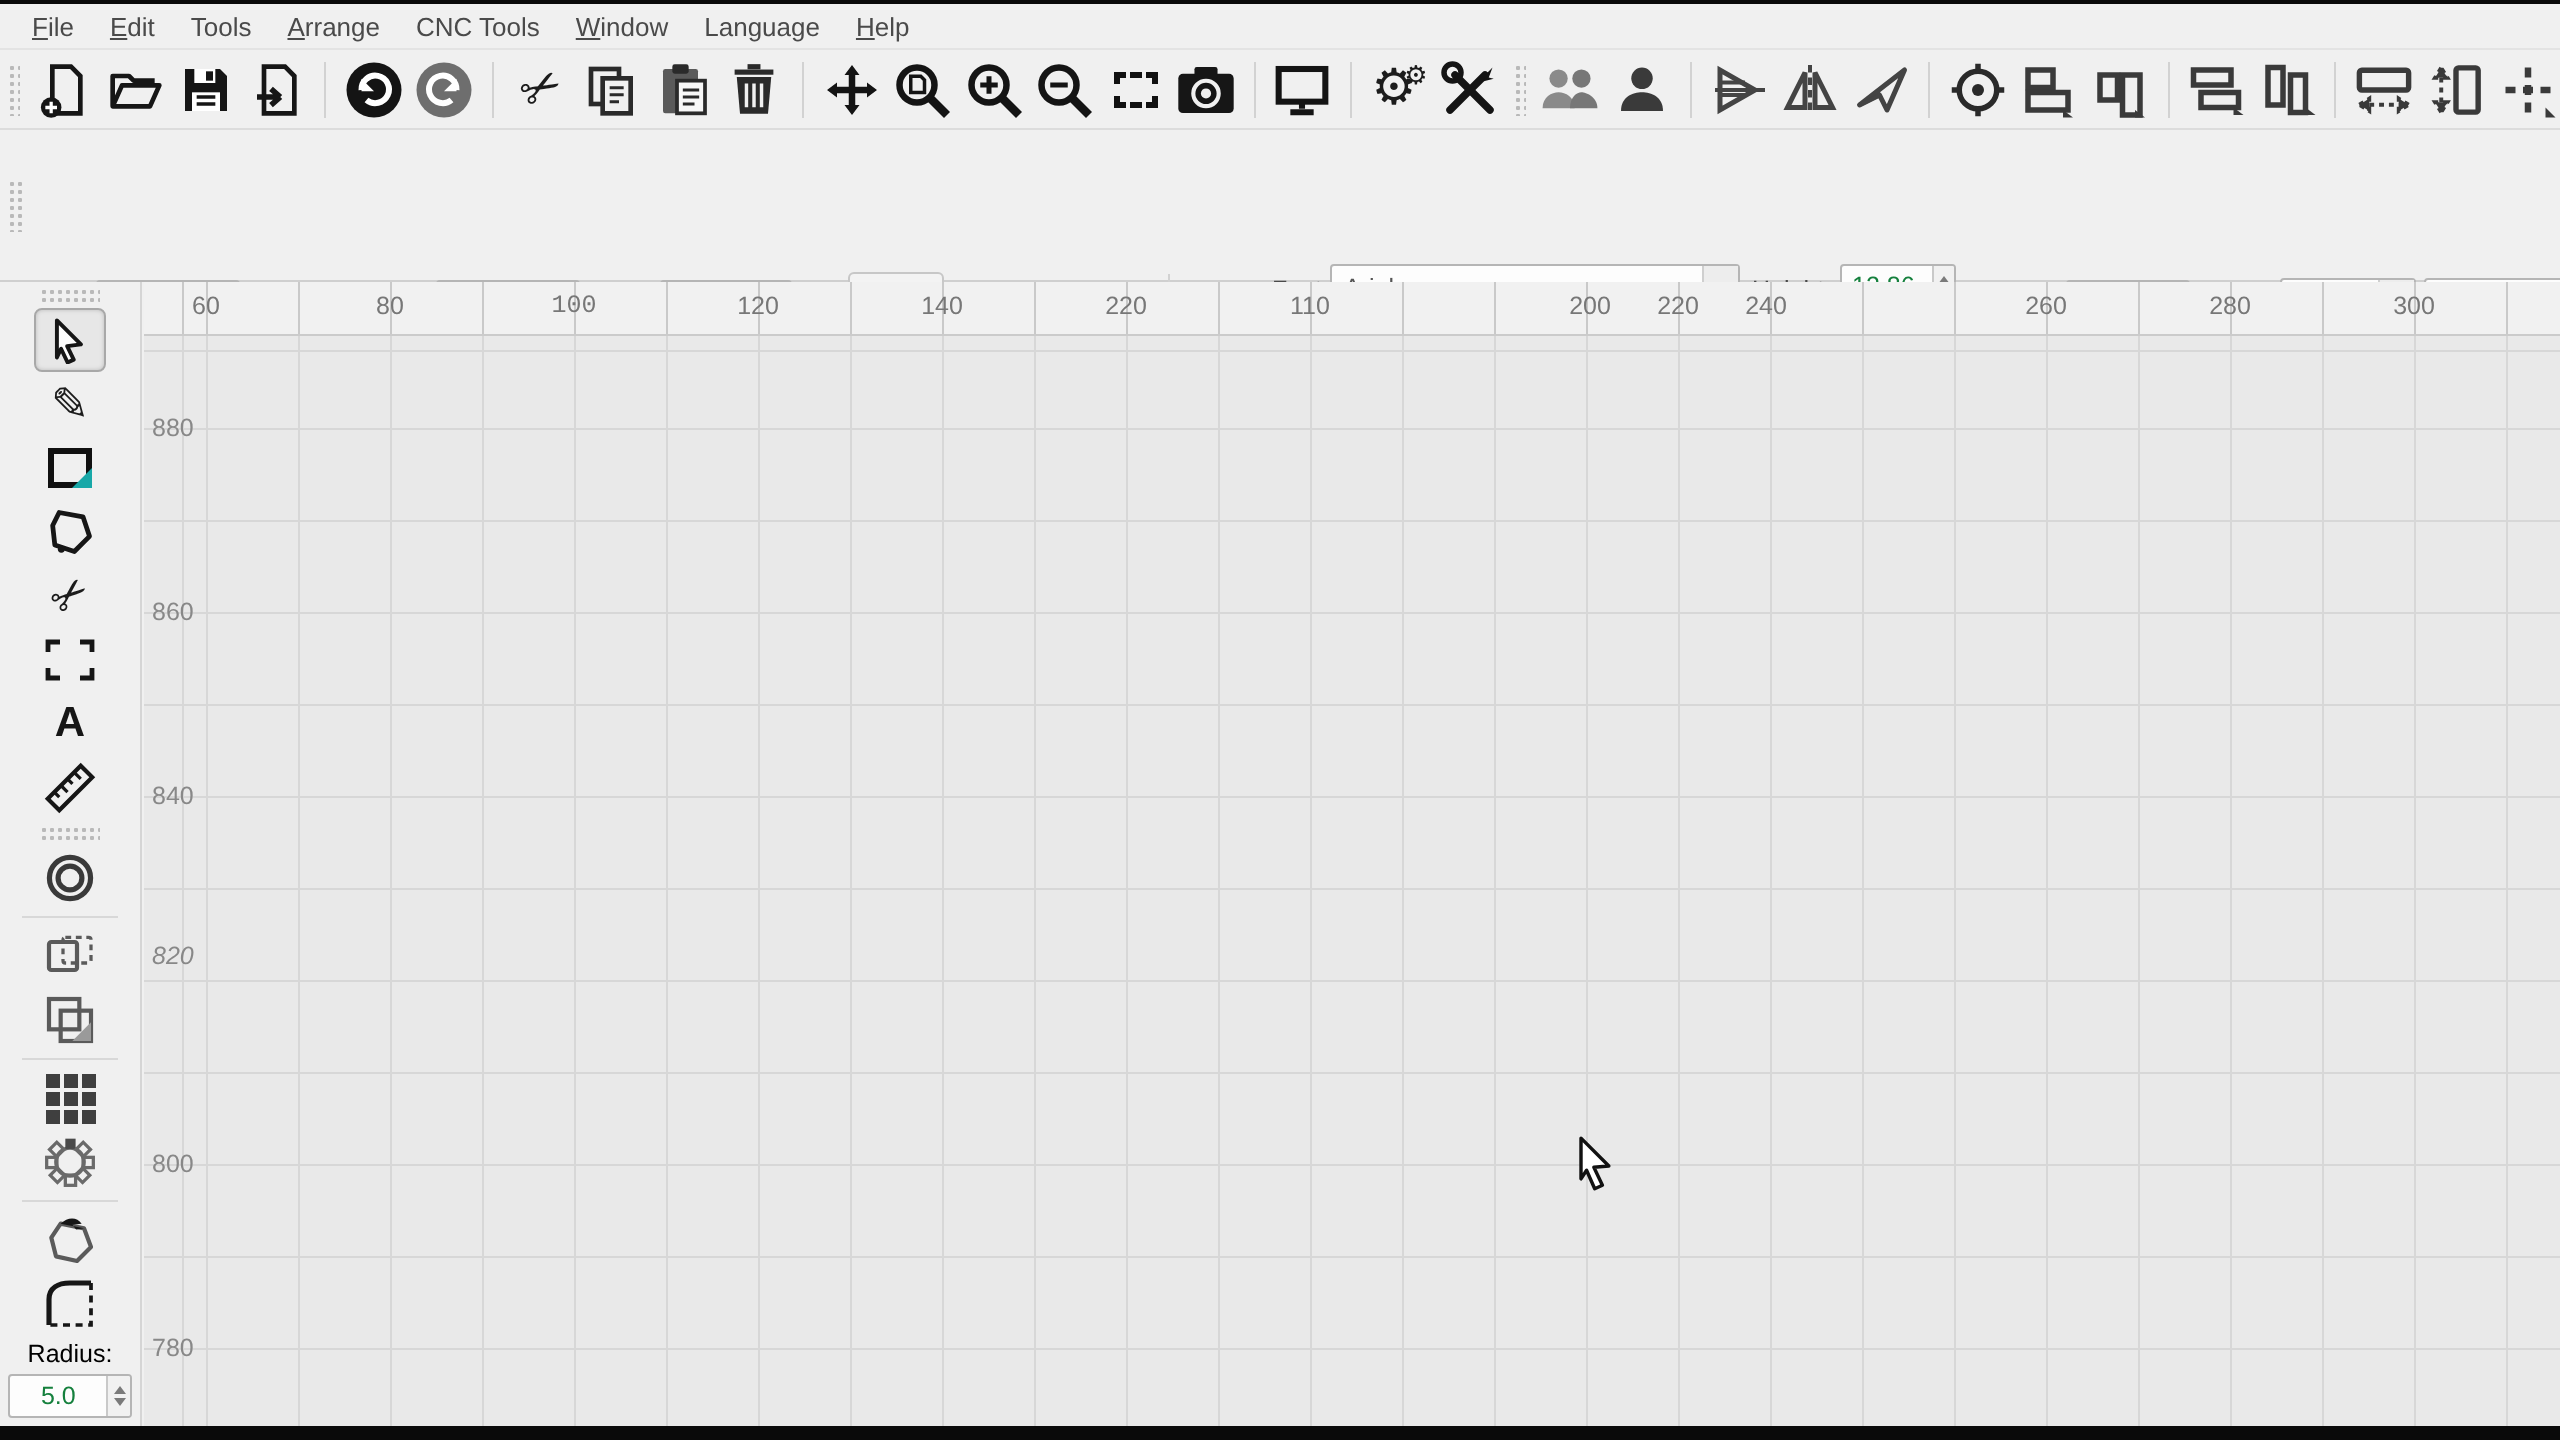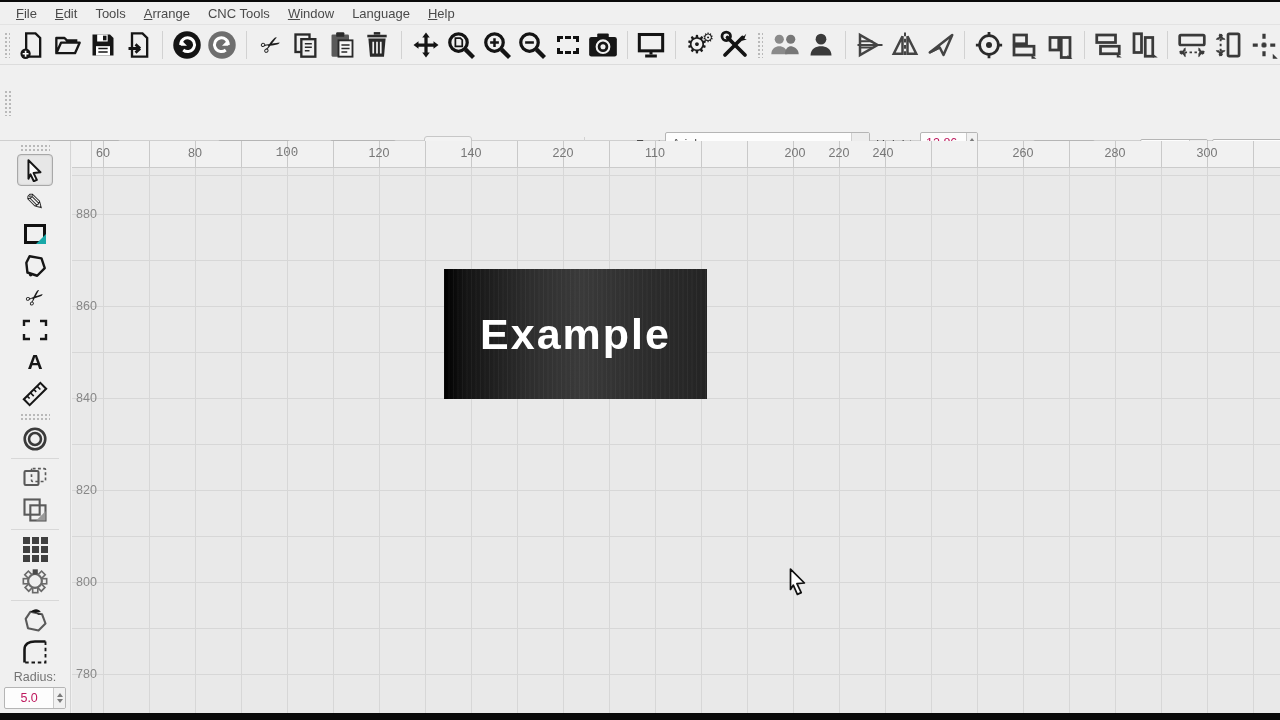--- a/index.html
+++ b/index.html
@@ -21,21 +21,21 @@
   .tbtn { width:34px; height:32px; display:flex; align-items:center; justify-content:center; border-radius:3px; }
   .tbtn svg { display:block; }
   .glyph { font-size:24px; color:#1c1c1c; line-height:1; }
   .marquee-box { width:22px; height:18px; border:3px dashed #111; }
 
   
   .toolbar2 { position:absolute; left:0; top:64px; width:1280px; height:77px; border-top:1px solid #dcdcdc; border-bottom:1px solid #cfcfcf; background:#f0f0f0; }
   .t2 { position:absolute; font-size:12.5px; color:#4a4a4a; }
   .lab { white-space:nowrap; }
   .fldwrap { display:inline-flex; height:22px; border:1px solid #b5b5b5; border-radius:2px; background:#fdfdfd; overflow:hidden; vertical-align:middle; }
-  .fldwrap input { border:0; outline:0; background:transparent; font-family:"Liberation Sans",sans-serif; font-size:12.5px; color:#be185d; padding:0 5px; width:100%; }
+  .fldwrap input { border:0; outline:0; background:transparent; font-family:"Liberation Sans",sans-serif; font-size:12.5px; color:#15803d; padding:0 5px; width:100%; }
   .spin { width:15px; background:#f1f1f1; border-left:1px solid #c9c9c9; display:flex; flex-direction:column; align-items:center; justify-content:center; gap:2px; }
   .spin .up { width:0;height:0;border:3px solid transparent; border-bottom:4px solid #7a7a7a; }
   .spin .dn { width:0;height:0;border:3px solid transparent; border-top:4px solid #7a7a7a; }
   .ddwrap { display:inline-flex; height:24px; border:1px solid #b5b5b5; border-radius:2px; background:#fdfdfd; align-items:center; justify-content:space-between; padding-left:6px; font-size:12.5px; color:#555; vertical-align:middle; }
   .ddarrow { width:18px; display:flex; align-items:center; justify-content:center; align-self:stretch; background:#ededed; border-left:1px solid #cfcfcf; }
   .ddarrow i { width:0;height:0;border:4px solid transparent;border-top:5px solid #888; margin-top:4px; }
   .lockbtn { position:absolute; left:146px; top:84px; width:30px; height:32px; background:#e6e6e6; border:1px solid #b9b9b9; border-radius:3px; display:flex; align-items:center; justify-content:center; }
   .anchor { position:absolute; left:424px; top:71px; width:48px; height:58px; background:#f3f3f3; border:1px solid #c7c7c7; border-radius:3px; display:grid; grid-template-columns:repeat(3,1fr); place-items:center; padding:2px; }
   .anchor .c { width:12px; height:12px; border:1px solid #9a9a9a; border-radius:50%; position:relative; }
   .anchor .c.sel::after { content:""; position:absolute; left:2px; top:2px; width:6px; height:6px; border-radius:50%; background:#555; }
@@ -50,21 +50,21 @@
   .workspace { position:absolute; left:0; top:141px; width:1280px; height:572px; background:#f0f0f0; }
   .palette { position:absolute; left:0; top:0; width:71px; height:572px; background:#f0f0f0; border-right:1px solid #d5d5d5; display:flex; flex-direction:column; align-items:center; }
   .pgrip { width:30px; height:8px; background-image:radial-gradient(#b9b9b9 1px, transparent 1.2px); background-size:4px 4px; margin:3px 0 2px; }
   .ptool { width:36px; height:32px; display:flex; align-items:center; justify-content:center; margin:0; }
   .ptool.sel { background:#e7e7e7; border:1px solid #a8a8a8; border-radius:4px; box-shadow:inset 0 0 2px #bbb; }
   .psep { width:48px; height:1px; background:#d8d8d8; margin:3px 0; }
   .rect-teal { width:22px; height:20px; border:3px solid #111; position:relative; }
   .rect-teal::after { content:""; position:absolute; right:-3px; bottom:-3px; width:0; height:0; border-left:10px solid transparent; border-bottom:10px solid #18a8a8; }
   .grid9 { display:grid; grid-template-columns:repeat(3,7px); grid-auto-rows:7px; gap:2px; }
   .grid9 b { background:#3f3f3f; }
-  .radius-lab { font-size:12.5px; color:#737373; margin-top:2px; }
+  .radius-lab { font-size:12.5px; color:#000000; margin-top:2px; }
   .radius-fld { width:62px; margin-top:3px; }
 
   .canvas-area { position:absolute; left:72px; top:0; width:1208px; height:572px; }
   .ruler-top { position:absolute; left:0; top:0; width:1208px; height:27px; background:#f1f1f1; border-bottom:1px solid #cbcbcb;
     background-image:repeating-linear-gradient(to right, #c9c9c9 0 1px, transparent 1px 46px); background-position:31px 0; }
   .ruler-top span { position:absolute; top:5px; transform:translateX(-50%); font-size:12.5px; color:#777; background:transparent; }
   .canvas { position:absolute; left:0; top:27px; width:1208px; height:545px; background-color:#e9e9e9;
     background-image:repeating-linear-gradient(to right, #d7d7d7 0 1px, transparent 1px 46px),
                      repeating-linear-gradient(to bottom, #d7d7d7 0 1px, transparent 1px 46px);
     background-position:31px 0, 0 46px; }
@@ -614,29 +614,26 @@
         <span style="left: 491px;">220</span>
         <span style="left: 583px;">110</span>
         <span style="left: 675px; margin-left: 48px;">200</span>
         <span style="left: 767px;">220</span>
         <span style="left: 811px;">240</span>
         <span style="left: 951px;">260</span>
         <span style="left: 1043px;">280</span>
         <span style="left: 1135px;">300</span>
       </div>
     <div class="canvas" id="canvas">
-      <div class="design-obj">
-        <span class="txt">Example</span>
-      </div>
       <svg class="cursor" width="22" height="30" viewBox="0 0 20 28">
           <path d="M3 1l13 13-7 .6 4 8.4-3.6 1.6-3.8-8.6L3 20z" fill="#fff" stroke="#111" stroke-width="1.6" stroke-linejoin="round"></path>
         </svg>
     <span class="ruler-left-label" style="top: 46px;">880</span>
         <span class="ruler-left-label" style="top: 138px;">860</span>
         <span class="ruler-left-label" style="top: 230px;">840</span>
-        <span class="ruler-left-label" style="top: 322px;">820</span>
+        <span class="ruler-left-label" style="top: 310px; font-style: italic;">820</span>
         <span class="ruler-left-label" style="top: 414px;">800</span>
         <span class="ruler-left-label" style="top: 506px;">780</span>
       </div>
   </div>
 </div>
 
 <div class="bottombar"></div>
 
 </body></html>

